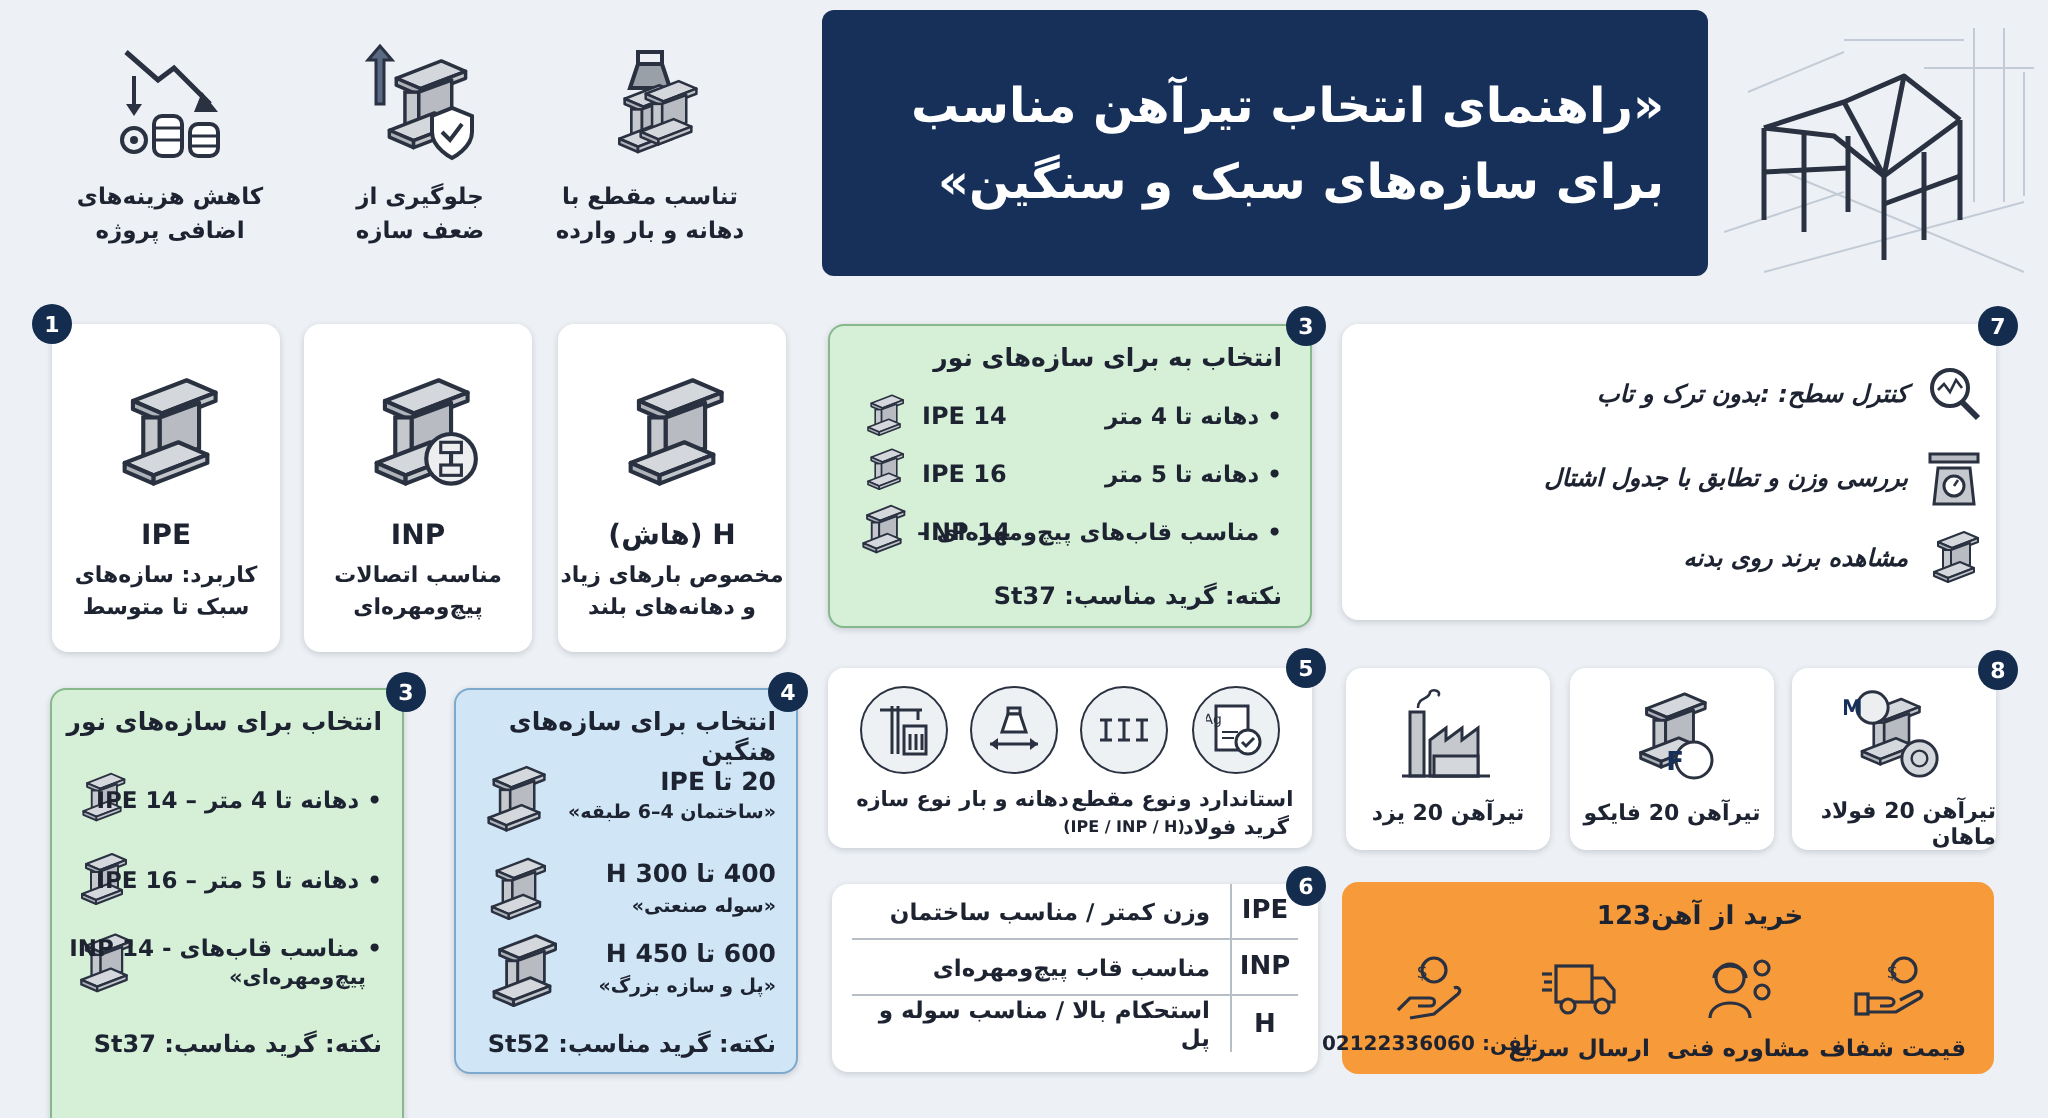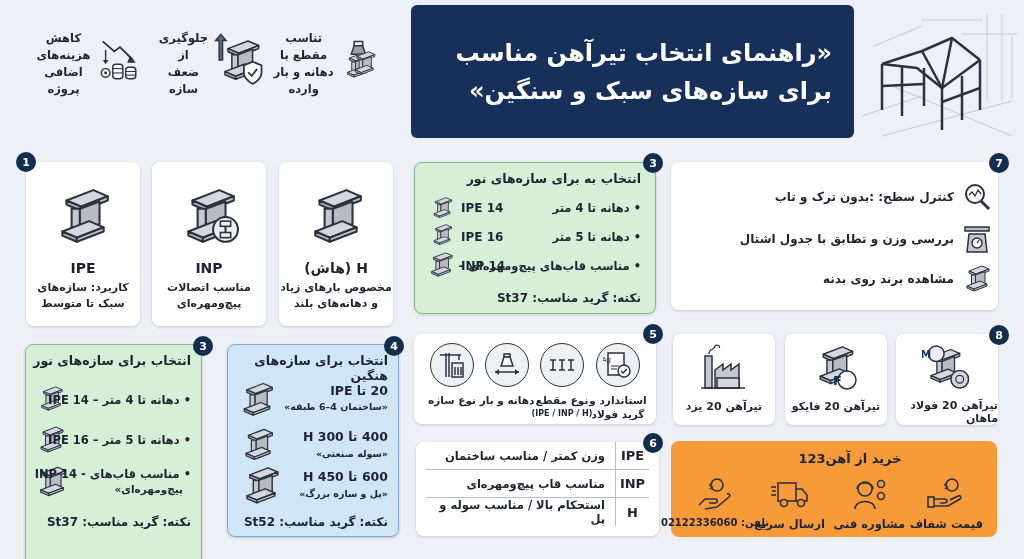--- a/index.html
+++ b/index.html
@@ -40,21 +40,21 @@
     display: flex; flex-direction: column; justify-content: center;
     padding-right: 22px;
     font-weight: bold;
     font-size: 24px;
     line-height: 38px;
     text-align: right;
   }
   
   .benefit {
     position: absolute; top: 22px; width: 110px;
-    display: flex; flex-direction: row; align-items: center;
+    display: flex; flex-direction: column; align-items: center;
   }
   .benefit svg { width: 60px; height: 60px; }
   .benefit .lbl {
     font-size: 11.5px; font-weight: bold; text-align: center; line-height: 17px; margin-top: 8px;
   }
   
   .beam-card {
     position: absolute; top: 162px; width: 114px; height: 164px;
     display: flex; flex-direction: column; align-items: center; padding-top: 24px;
   }
@@ -248,21 +248,21 @@
     </svg>
   <div class="abs" style="right:14px;top:96px;font-size:11.5px;font-weight:bold;">• مناسب قاب‌های پیچ‌ومهره‌ای –</div>
   <div class="abs" style="left:46px;top:96px;font-size:12px;font-weight:bold;direction:ltr;">INP 14</div>
   <svg class="abs mini-beam" style="left:10px;top:88px;width:32px;height:28px;">
       <use href="#ibeam" width="32" height="28"></use>
     </svg>
   <div class="note abs" style="right:14px;top:128px;">نکته: گرید مناسب: St37</div>
 </div>
 
 <div class="badge" style="left:989px;top:153px;">7</div>
-<div class="card" style="left:671px;top:162px;width:327px;height:148px;">
+<div class="card" style="left:671px;top:162px;width:327px;height:148px;font-style:italic;">
   <div class="check-row" style="top:20px;right:6px;">
     <svg viewBox="0 0 30 30">
         <circle cx="13" cy="12" r="9" fill="#fff" stroke="#2a3140" stroke-width="2"></circle>
         <polyline points="7,13 10,10 13,14 16,8 19,12" fill="none" stroke="#2a3140" stroke-width="1.3"></polyline>
         <line x1="19" y1="19" x2="27" y2="27" stroke="#2a3140" stroke-width="3"></line>
       </svg>
     <span>کنترل سطح: :بدون ترک و تاب</span>
   </div>
   <div class="check-row" style="top:62px;right:6px;">
     <svg viewBox="0 0 30 30">

